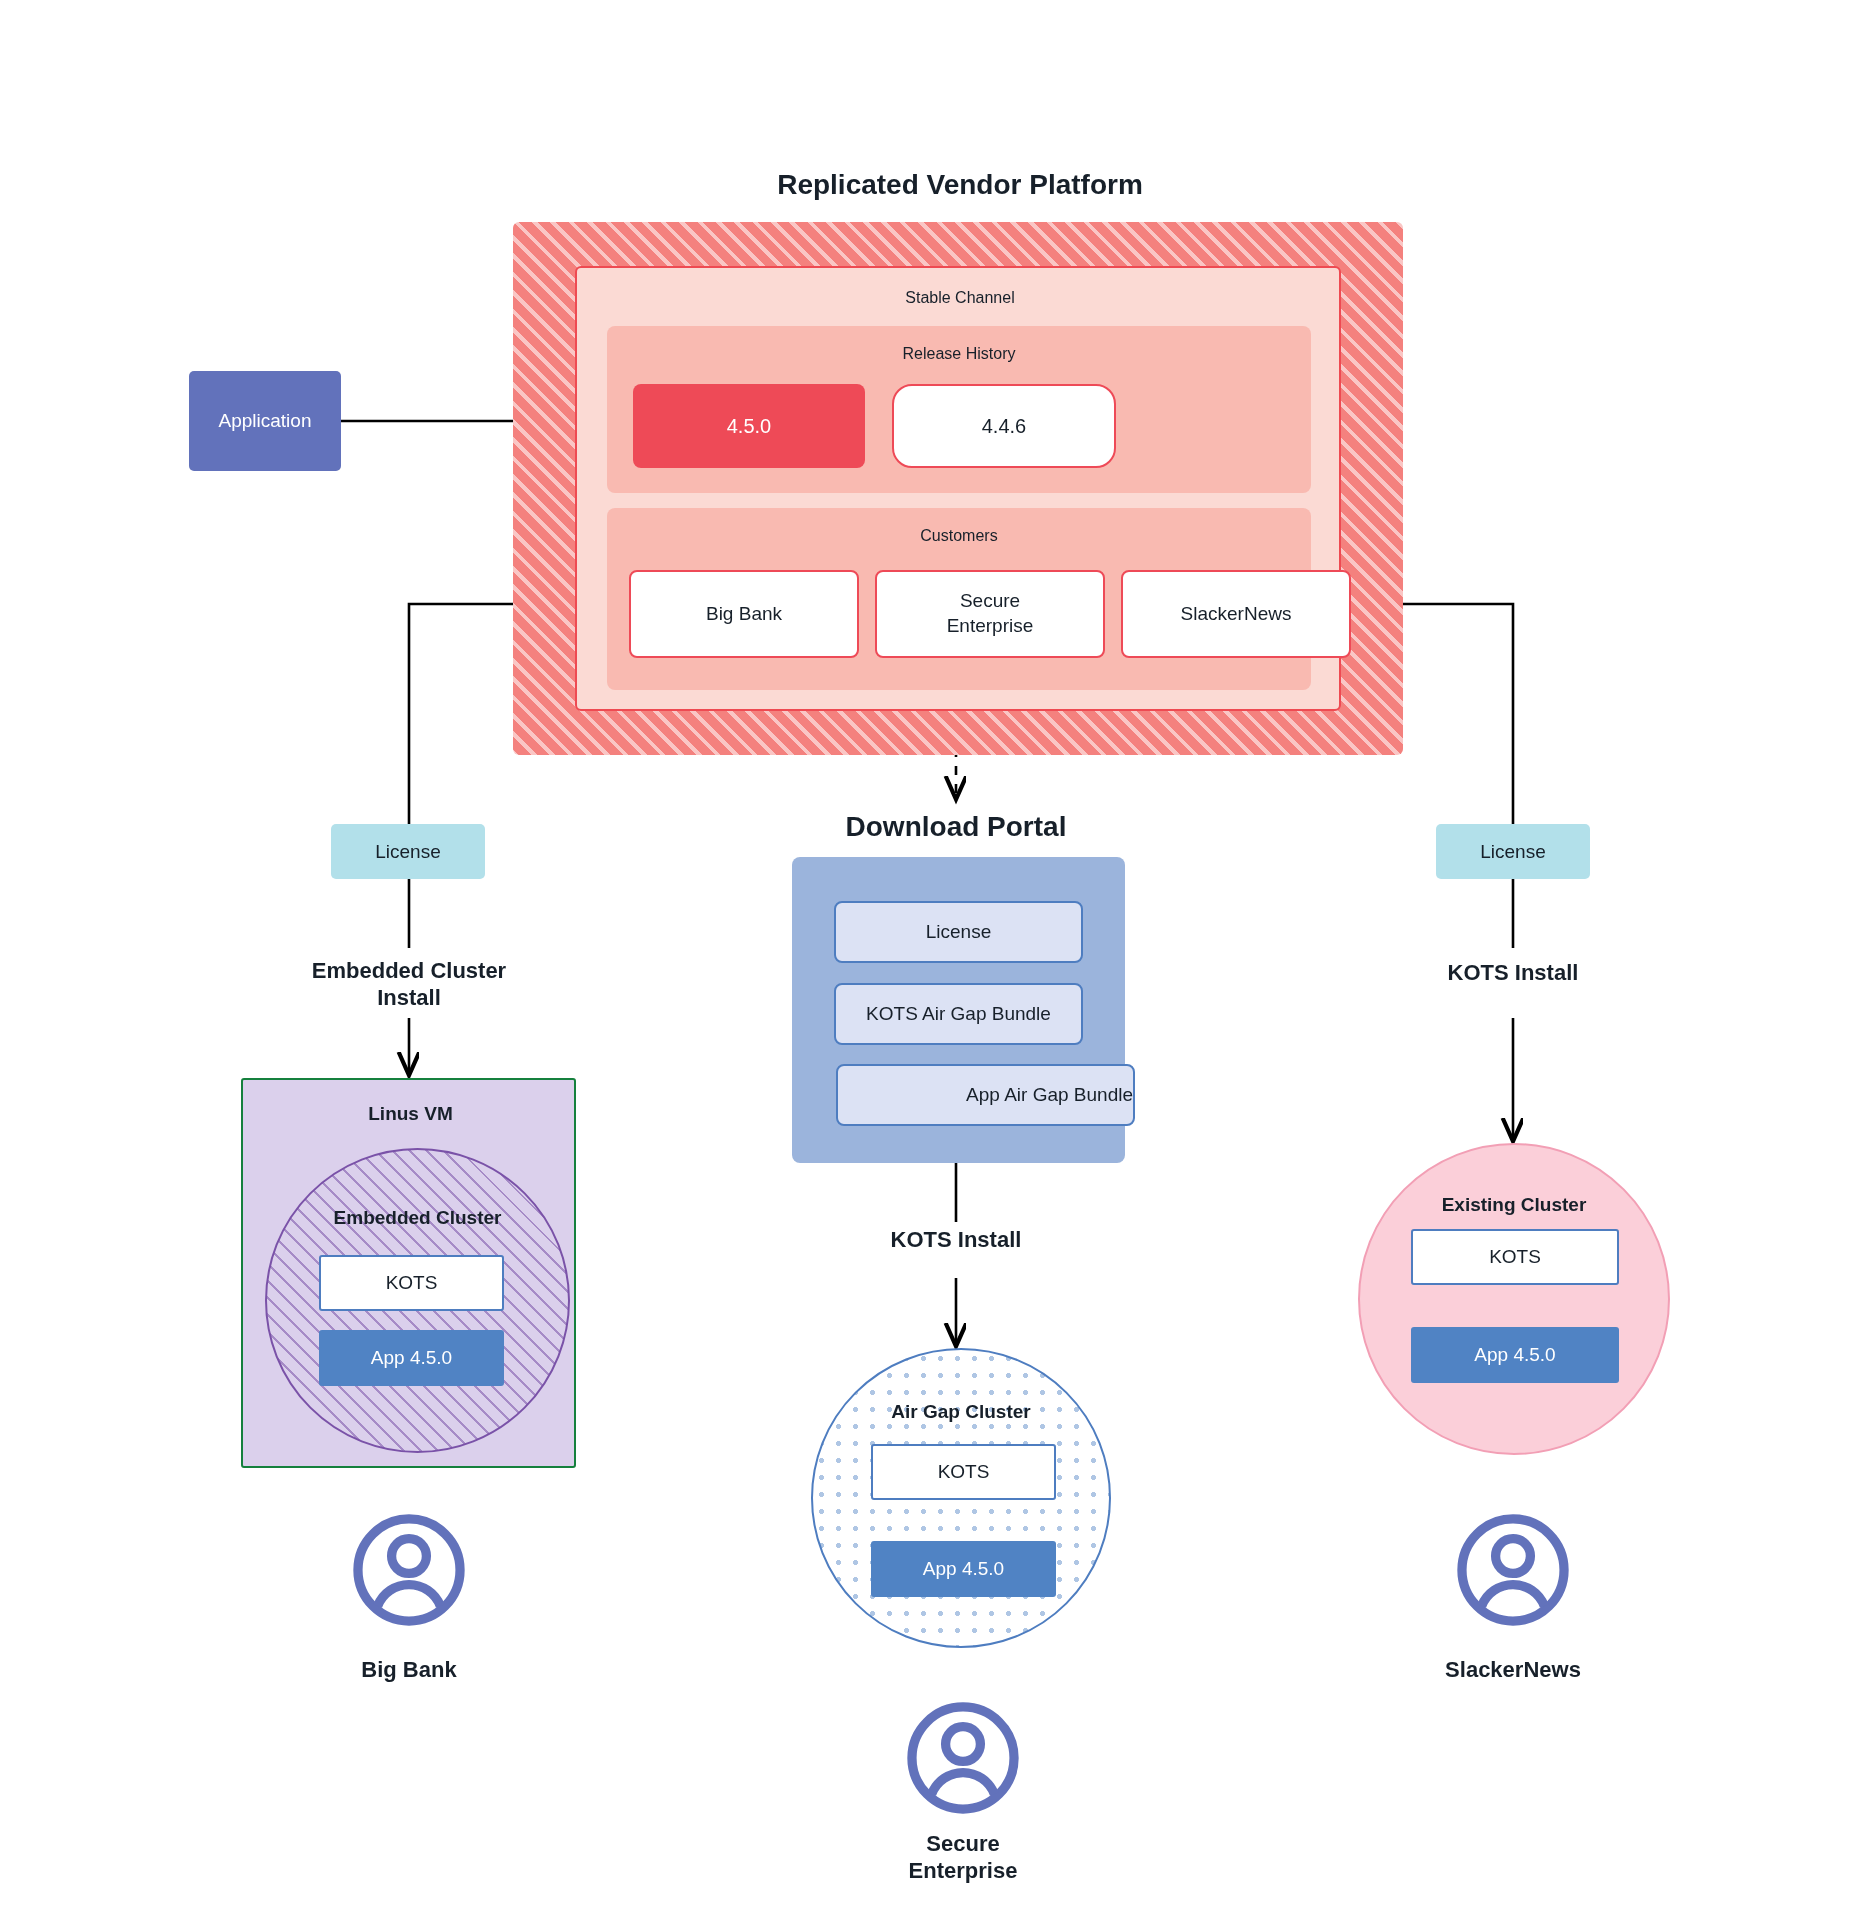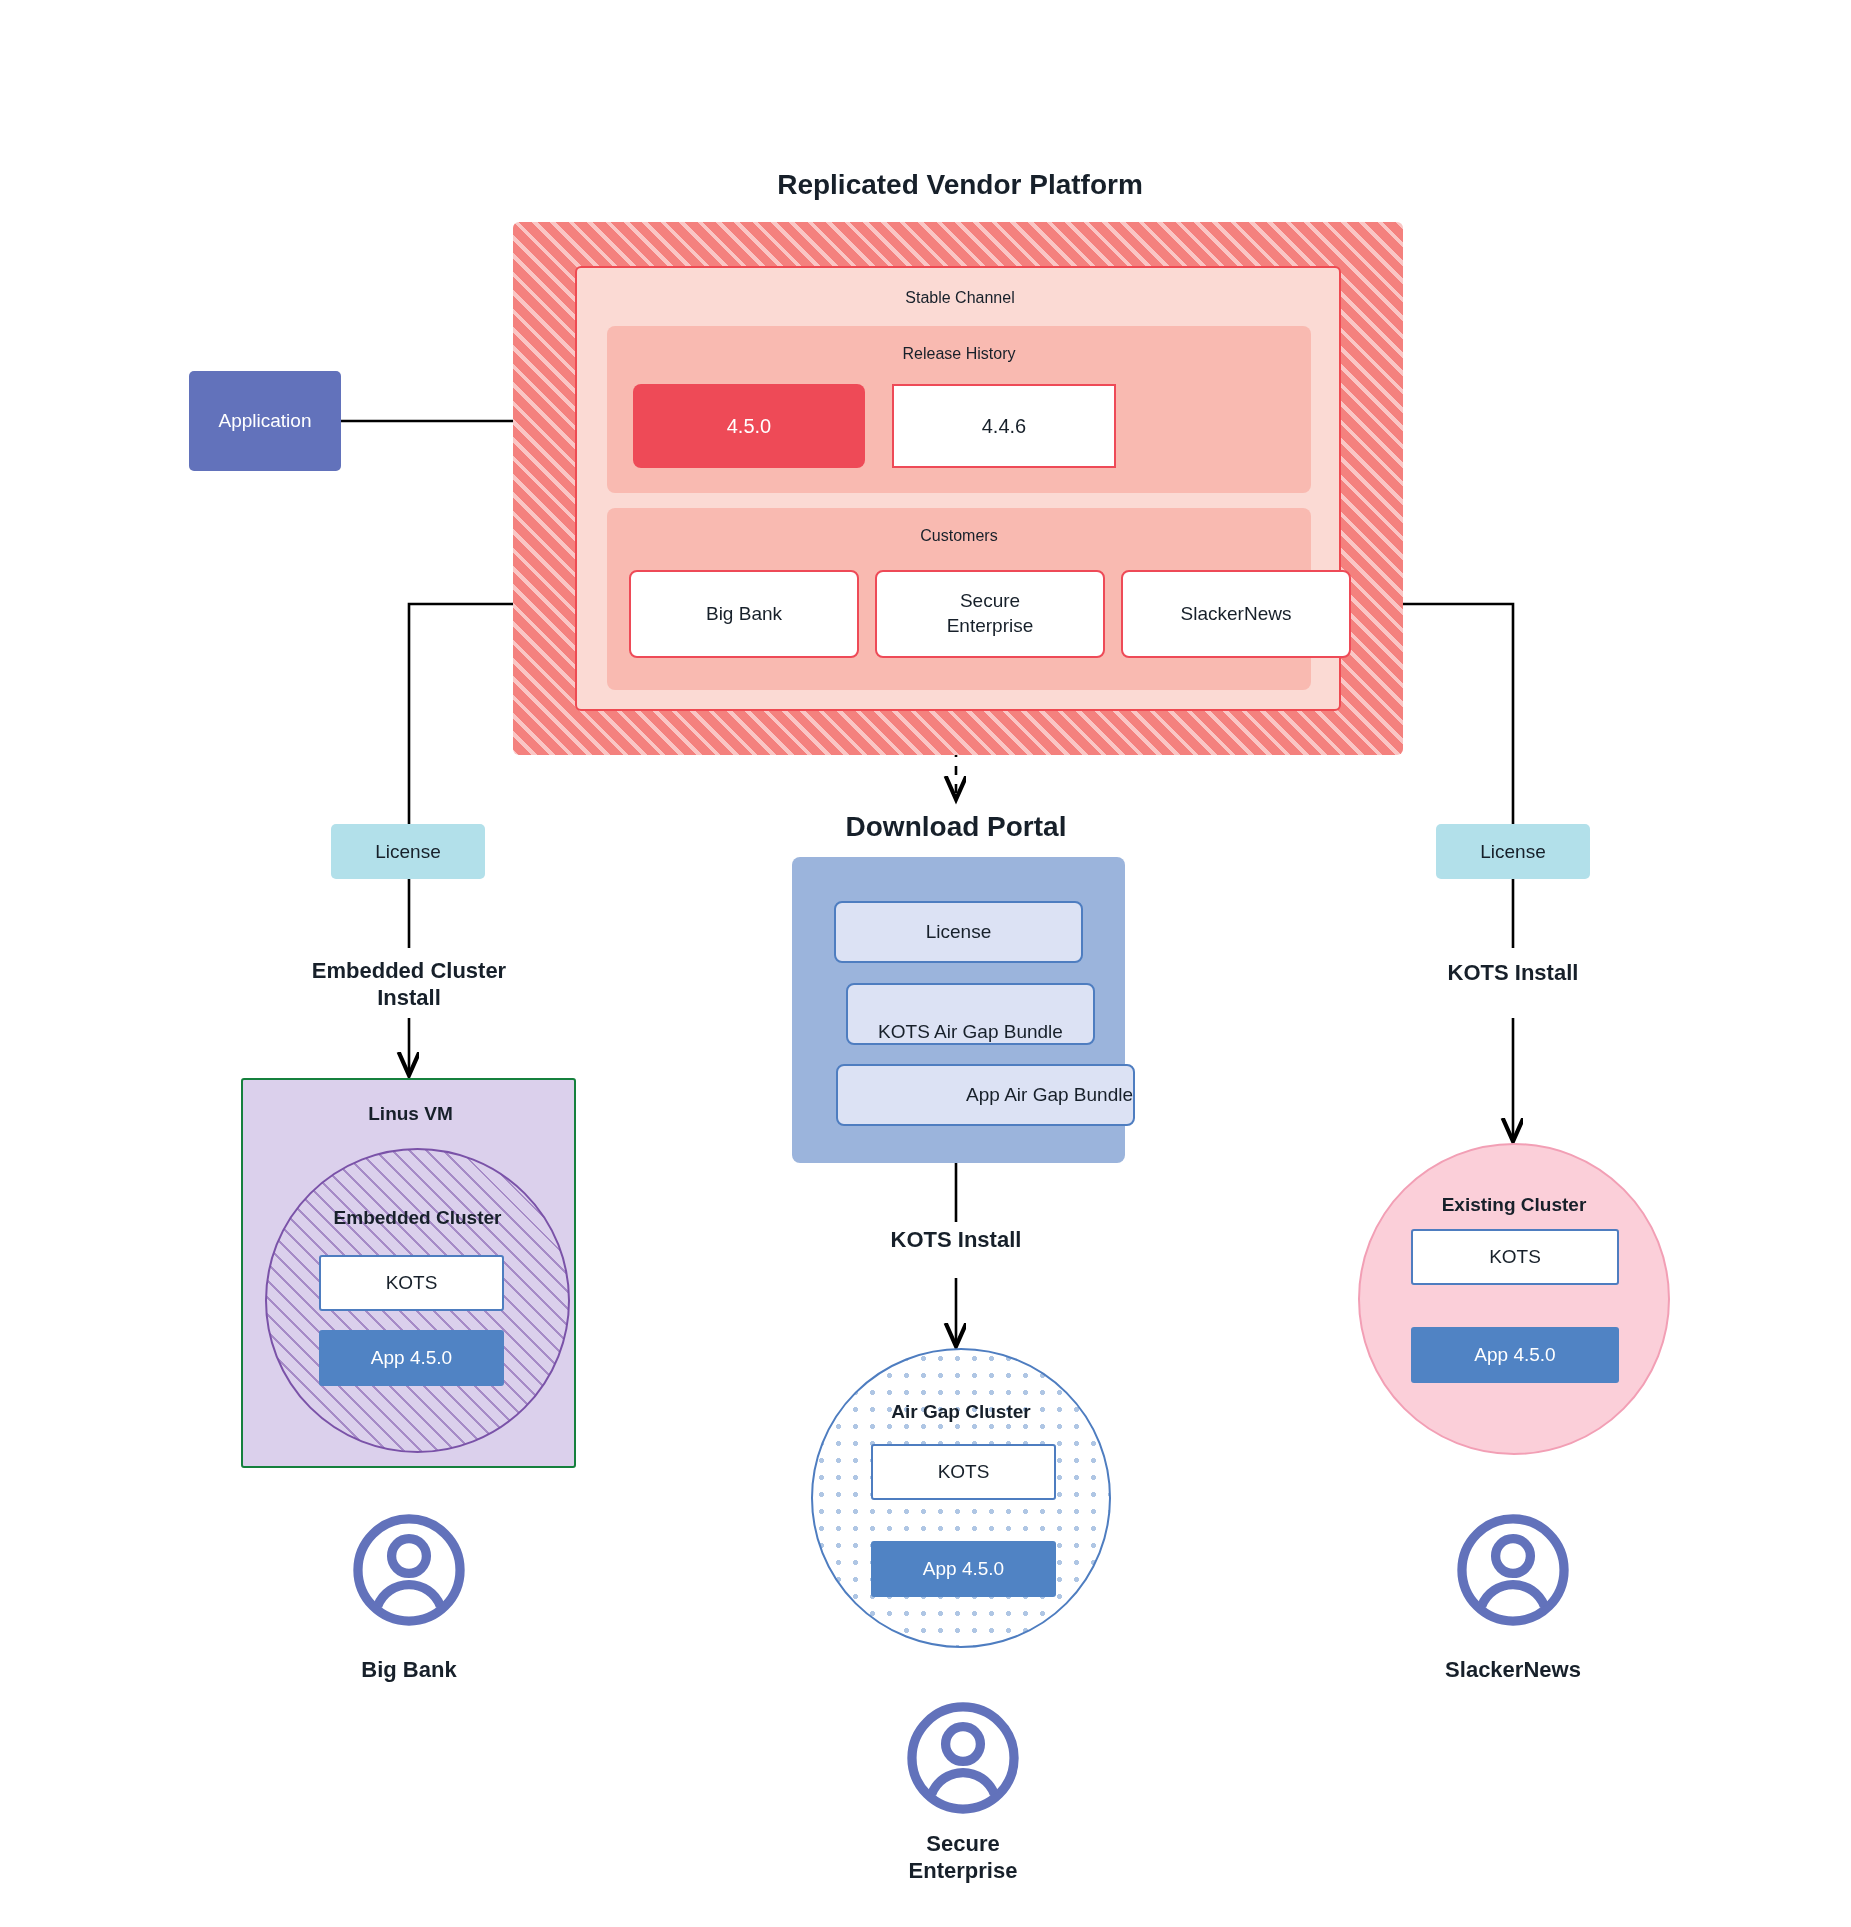--- a/index.html
+++ b/index.html
@@ -22,21 +22,21 @@
     background-color:#F4817E;
     background-image:repeating-linear-gradient(45deg,
         rgba(255,255,255,.55) 0px, rgba(255,255,255,.55) 4px,
         rgba(244,129,126,0) 4px, rgba(244,129,126,0) 13px);
     border-radius:6px;
   }
   #stable-channel{background:#FBDAD4;border:2px solid #EE4A52;border-radius:6px;}
   .inner-red-panel{background:#F9BAB1;border-radius:8px;}
 
   .release-current{background:#EE4A57;border-radius:8px;color:#ffffff;font-size:20px;}
-  .release-old{background:#ffffff;border:2px solid #EE4A57;border-radius:0;color:#17202a;font-size:20px;}
+  .release-old{background:#ffffff;border:2px solid #EE4A57;border-radius:20px;color:#17202a;font-size:20px;}
   .customer-card{background:#ffffff;border:2px solid #EE4A57;border-radius:8px;color:#17202a;font-size:19px;line-height:1.3;}
 
   
   #application-box{background:#6272BB;border-radius:5px;color:#ffffff;font-size:19px;}
 
   
   .license-chip{background:#B2E0EA;border-radius:5px;color:#17202a;font-size:19px;}
 
   
   #download-portal{background:#9BB4DC;border-radius:8px;}
@@ -178,21 +178,21 @@
   <path d="M23,81 a29,29 0 0 1 54,0" fill="none" stroke="#6272BB" stroke-width="8"></path>
 </svg>
 <div class="abs ctr persona-label" style="left:239px;top:1640px;width:340px;height:60px;white-space:pre-line;">Big Bank</div>
 
 <div class="abs ctr diagram-title" style="left:786px;top:812px;width:340px;height:30px;">Download  Portal</div>
 
 <div class="abs" id="download-portal" style="left:792px;top:857px;width:333px;height:306px;">
   <div class="abs ctr portal-item" style="left:42px;top:44px;width:249px;height:62px;">
     <span>License</span>
   </div>
-  <div class="abs ctr portal-item" style="left:54px;top:126px;width:249px;height:62px;align-items:flex-end;">
+  <div class="abs ctr portal-item" style="left:42px;top:126px;width:249px;height:62px;">
     <span>KOTS Air Gap Bundle</span>
   </div>
   <div class="abs ctr portal-item" style="left:44px;top:207px;width:299px;height:62px;justify-content:flex-end;">
     <span>App Air Gap Bundle</span>
   </div>
 </div>
 
 <div class="abs ctr flow-label" style="left:786px;top:1222px;width:340px;height:36px;">KOTS Install</div>
 
 <div class="abs" id="airgap-cluster" style="left:811px;top:1348px;width:300px;height:300px;">

